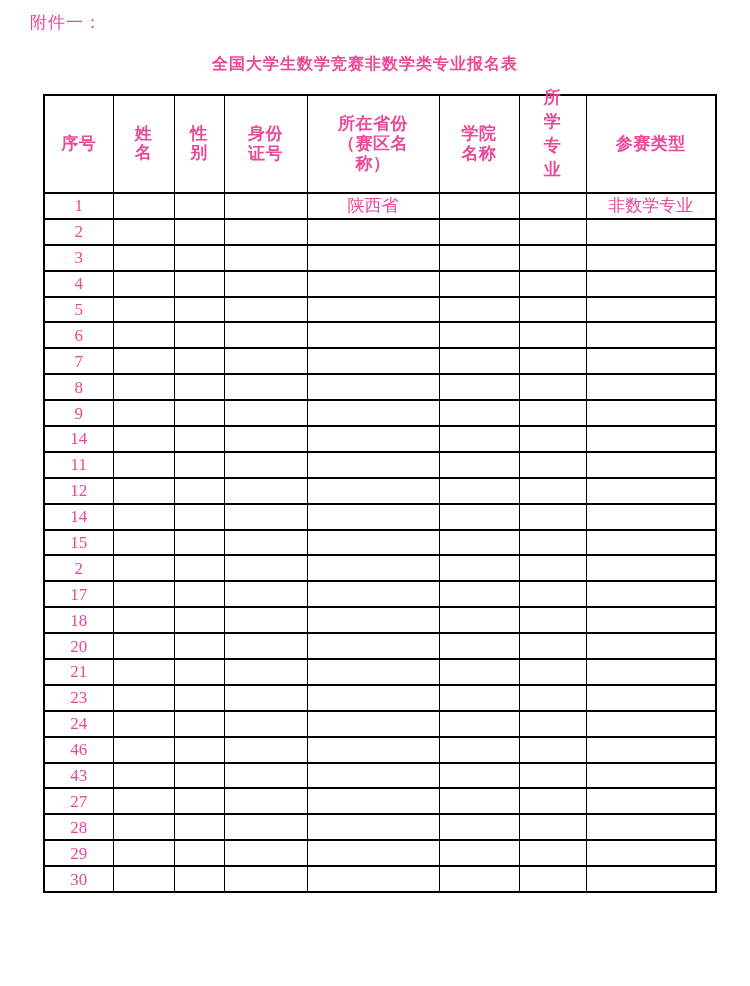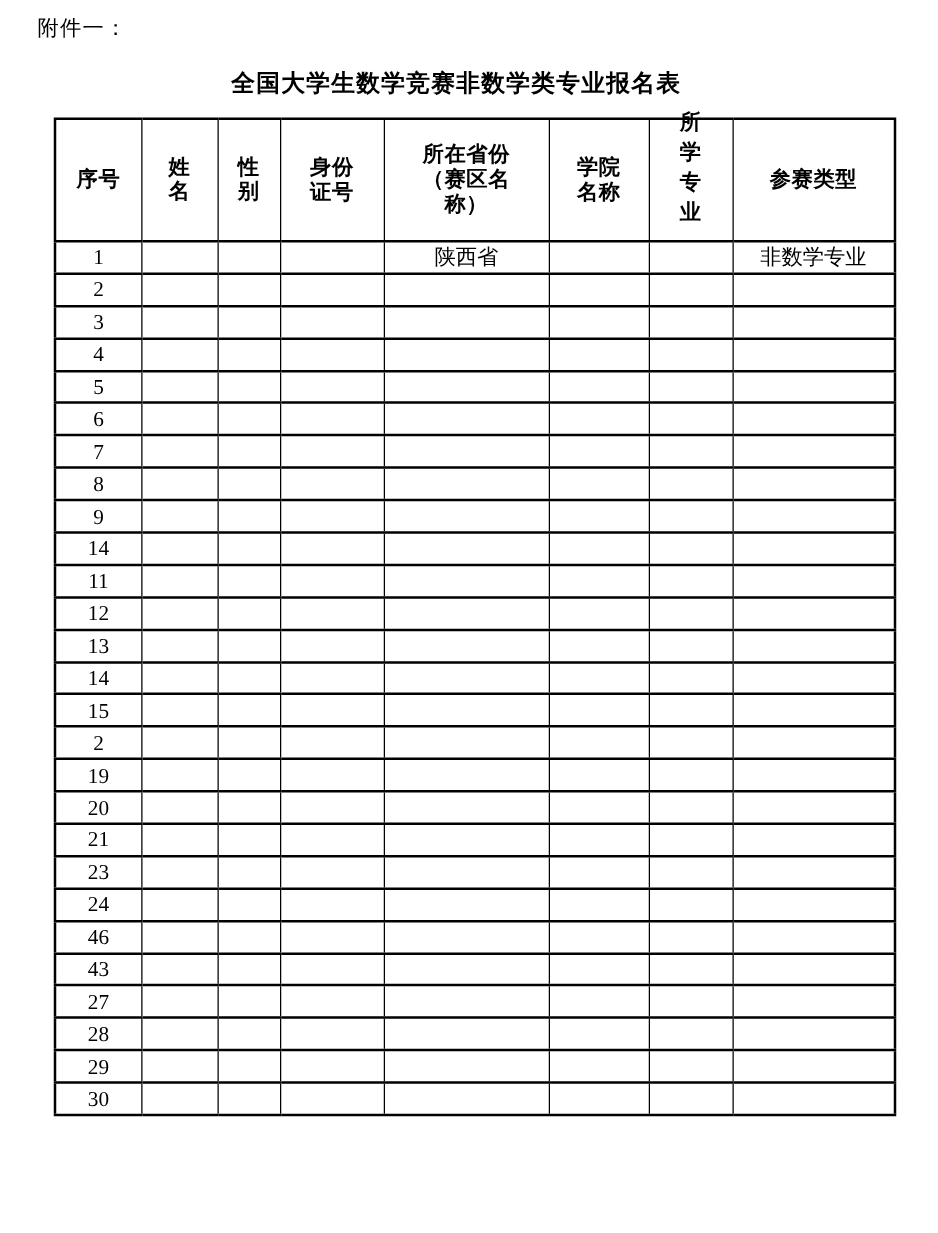--- a/index.html
+++ b/index.html
@@ -1,38 +1,38 @@
 <!DOCTYPE html>
 <html><head>
 <meta charset="utf-8">
 <style>
   html, body { margin: 0; padding: 0; background: #ffffff; }
   .page {
     position: relative;
     width: 750px;
     height: 986px;
     background: #ffffff;
-    color: #000000;
+    color: #ec4899;
     font-family: "Liberation Serif", "DejaVu Serif", serif;
     overflow: hidden;
   }
   .attachment-label {
     position: absolute;
     top: 11px;
     left: 30px;
     font-size: 17px;
     letter-spacing: 1px;
   }
   .form-title {
     position: absolute;
     top: 54px;
     left: 0;
     width: 730px;
     text-align: center;
-    font-size: 19px;
+    font-size: 16px;
     font-weight: bold;
     letter-spacing: 1px;
   }
   table.reg-table {
     position: absolute;
     top: 94px;
     left: 43px;
     border-collapse: collapse;
     table-layout: fixed;
     border: 2px solid #000000;
@@ -210,30 +210,20 @@
           <td>12</td>
           <td></td>
           <td></td>
           <td></td>
           <td></td>
           <td></td>
           <td></td>
           <td></td>
         </tr>
         <tr>
-          <td>13</td>
-          <td></td>
-          <td></td>
-          <td></td>
-          <td></td>
-          <td></td>
-          <td></td>
-          <td></td>
-        </tr>
-        <tr>
           <td>14</td>
           <td></td>
           <td></td>
           <td></td>
           <td></td>
           <td></td>
           <td></td>
           <td></td>
         </tr>
         <tr>
@@ -250,21 +240,31 @@
           <td>2</td>
           <td></td>
           <td></td>
           <td></td>
           <td></td>
           <td></td>
           <td></td>
           <td></td>
         </tr>
         <tr>
-          <td>19</td>
+          <td>17</td>
+          <td></td>
+          <td></td>
+          <td></td>
+          <td></td>
+          <td></td>
+          <td></td>
+          <td></td>
+        </tr>
+        <tr>
+          <td>18</td>
           <td></td>
           <td></td>
           <td></td>
           <td></td>
           <td></td>
           <td></td>
           <td></td>
         </tr>
         <tr>
           <td>20</td>

